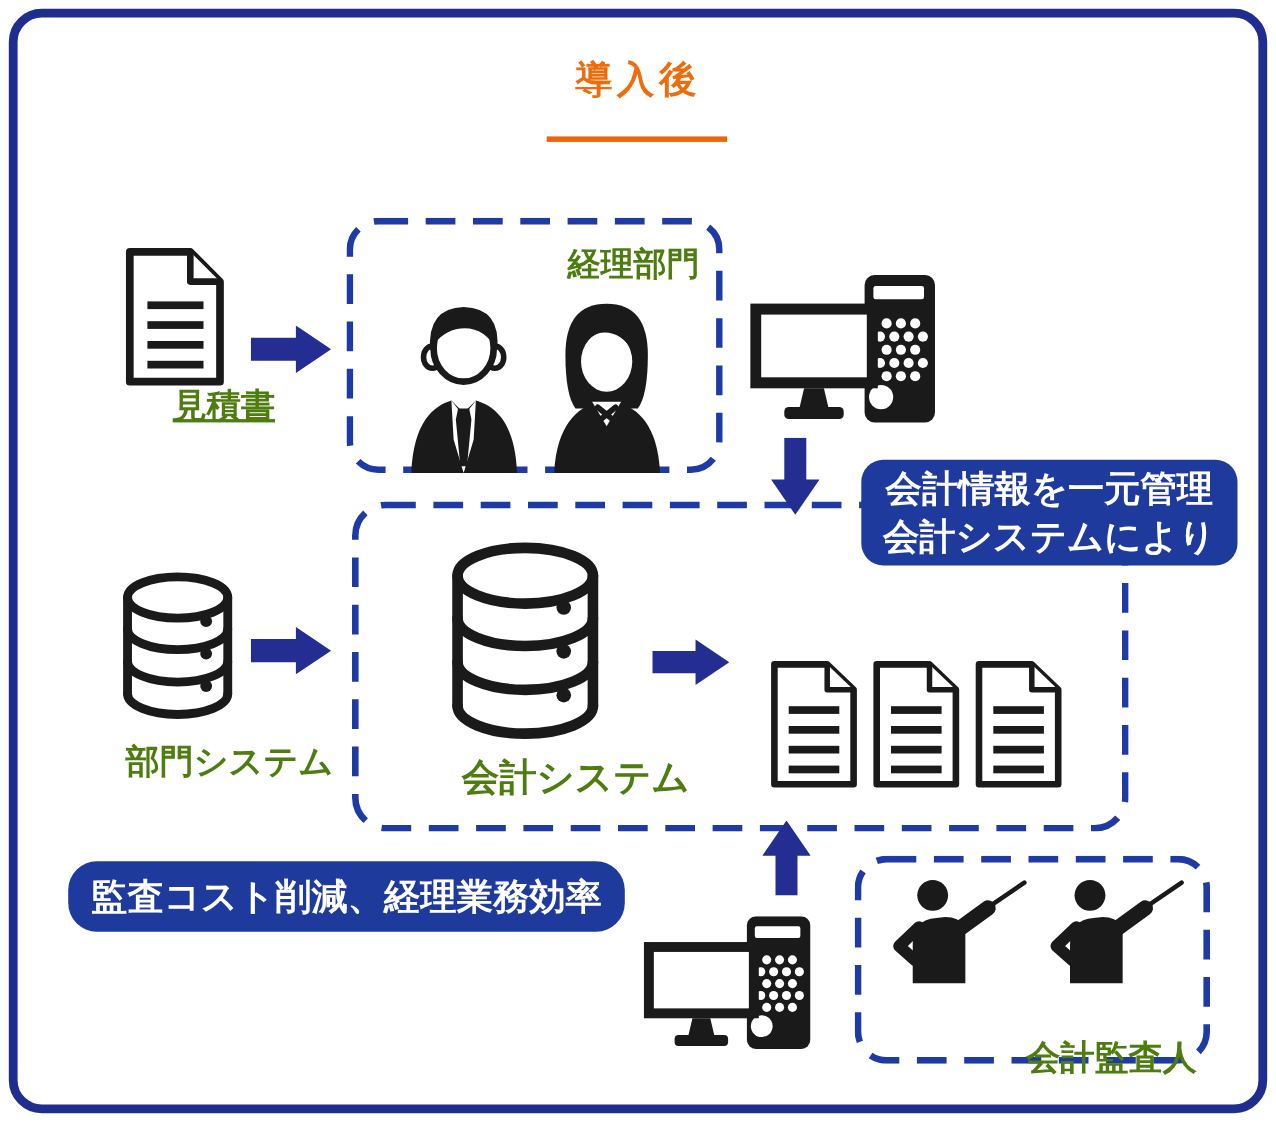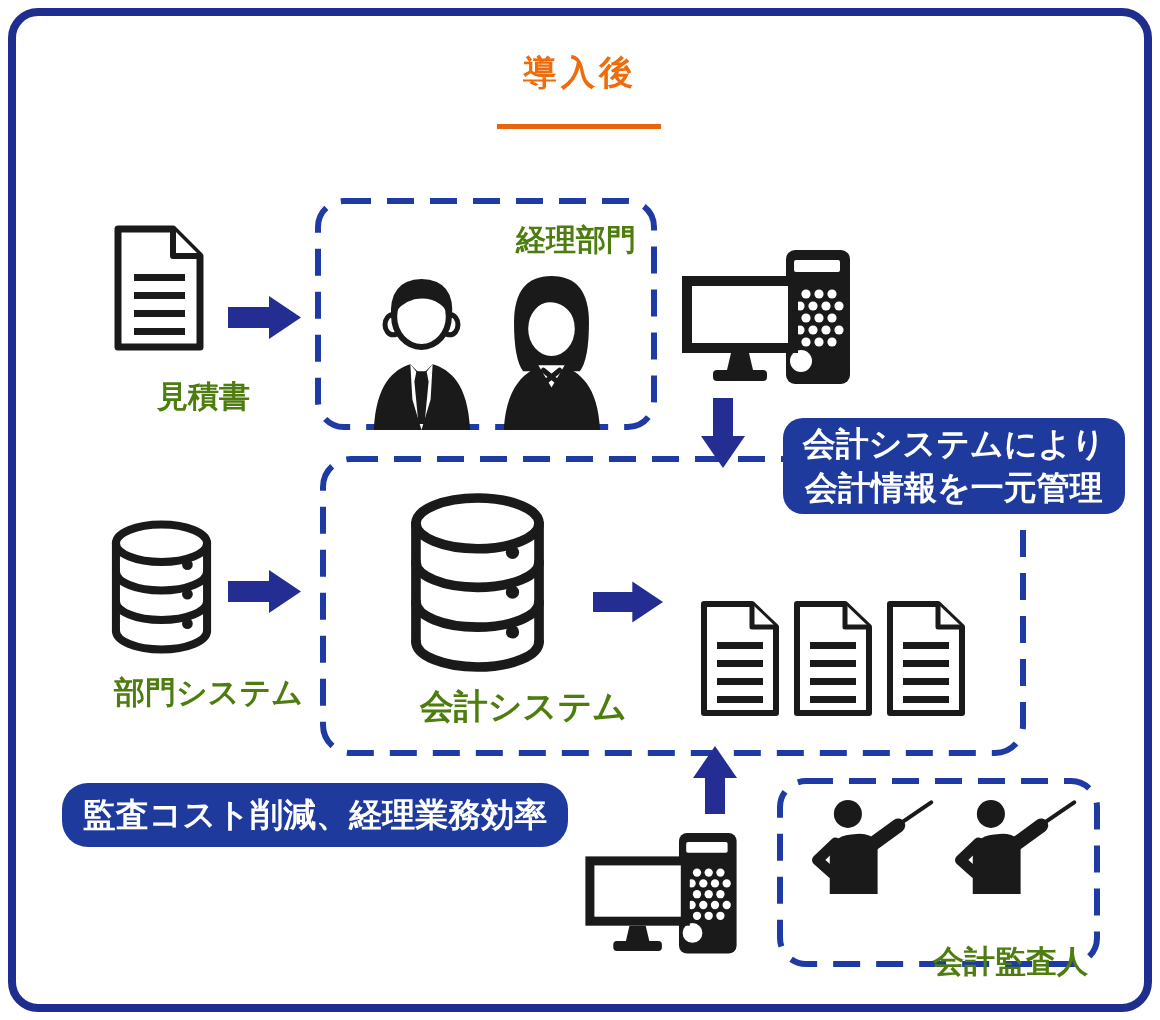--- a/index.html
+++ b/index.html
@@ -30,21 +30,21 @@
   <div id="title-underline" class="abs"></div>
 
   <svg class="abs" style="left:113px;top:224px;" width="92" height="128" viewBox="0 0 92 128">
     <path d="M5 5 H60 L87 32 V123 H5 Z" fill="#fff" stroke="#1a1a1a" stroke-width="7" stroke-linejoin="round"></path>
     <path d="M60 5 V32 H87" fill="#fff" stroke="#1a1a1a" stroke-width="6" stroke-linejoin="round"></path>
     <rect x="21" y="50" width="51" height="7" fill="#1a1a1a"></rect>
     <rect x="21" y="68" width="51" height="7" fill="#1a1a1a"></rect>
     <rect x="21" y="86" width="51" height="7" fill="#1a1a1a"></rect>
     <rect x="21" y="104" width="51" height="7" fill="#1a1a1a"></rect>
   </svg>
-  <div class="abs node-label" style="left:70px;top:376px;width:180px;font-size:31px;">見積書</div>
+  <div class="abs node-label" style="left:70px;top:348px;width:180px;font-size:31px;text-decoration:underline;">見積書</div>
 
   <svg class="abs arrow" style="left:228px;top:296px;" width="73" height="43" viewBox="0 0 73 43">
     <polygon points="0,11 41,11 41,0 73,21.5 41,43 41,32 0,32" fill="#232d92"></polygon>
   </svg>
 
   <svg class="abs dashedbox" style="left:315px;top:198px;" width="342" height="232">
     <rect x="3" y="3" width="336" height="226" rx="26" fill="none" stroke="#1e3aa5" stroke-width="6" stroke-dasharray="27 16"></rect>
   </svg>
   <div class="abs node-label" style="left:336px;top:220px;width:300px;font-size:30px;">経理部門</div>
 
@@ -95,22 +95,22 @@
     <polygon points="49,103 67,103 71,120 45,120" fill="#1a1a1a"></polygon>
     <rect x="31" y="120" width="54" height="11" rx="4" fill="#1a1a1a"></rect>
   </svg>
 
   <svg class="abs arrow" style="left:701px;top:398px;" width="44" height="70" viewBox="0 0 44 70">
     <polygon points="12,0 32,0 32,38 44,38 22,70 0,38 12,38" fill="#232d92"></polygon>
   </svg>
 
   <div id="badge1" class="abs badge">
     <div>
+      <div>会計情報を一元管理</div>
       <div>会計システムにより</div>
-      <div>会計情報を一元管理</div>
     </div>
   </div>
 
   <svg class="abs dashedbox" style="left:320px;top:456px;" width="706" height="300">
     <rect x="3" y="3" width="700" height="294" rx="28" fill="none" stroke="#1e3aa5" stroke-width="6" stroke-dasharray="27 16"></rect>
   </svg>
 
   <svg class="abs" style="left:103px;top:520px;" width="117" height="134" viewBox="0 0 120 150">
     <g fill="none" stroke="#1a1a1a" stroke-width="9" stroke-linecap="round">
       <ellipse cx="60" cy="26" rx="51" ry="21"></ellipse>

